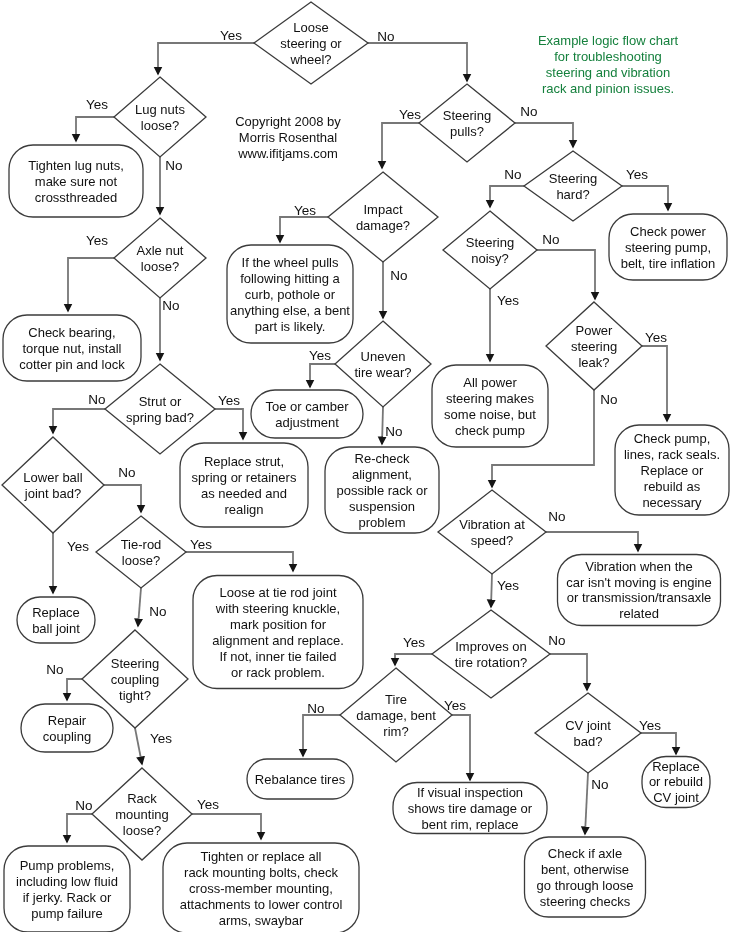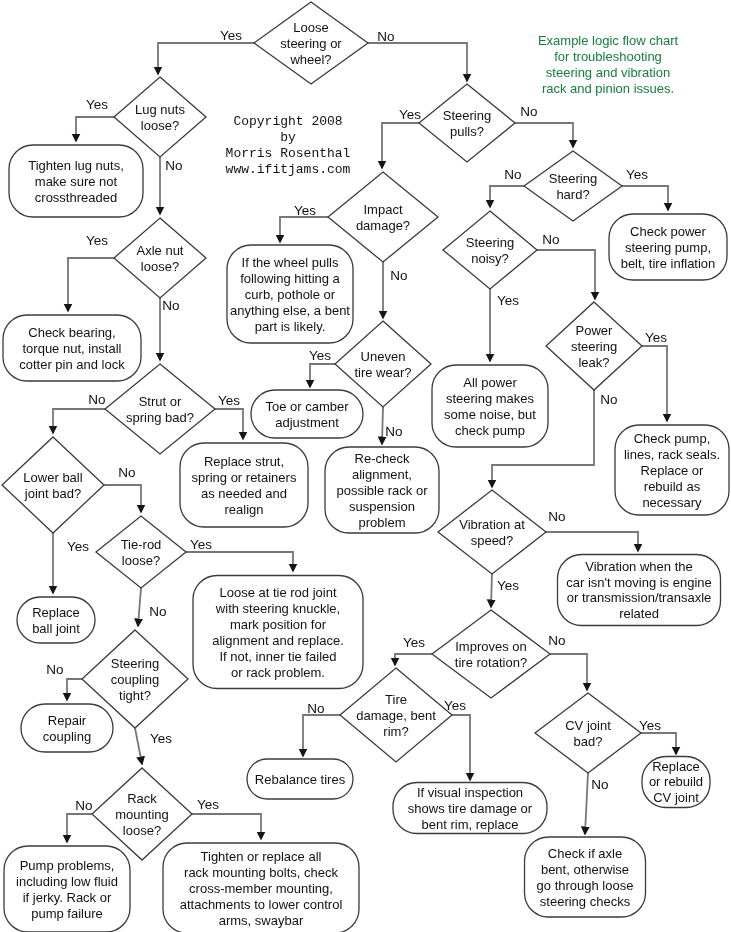--- a/index.html
+++ b/index.html
@@ -2,21 +2,21 @@
 <html><head>
 <meta charset="utf-8">
 <style>
   html,body{margin:0;padding:0;background:#ffffff;}
   .canvas{position:relative;width:731px;height:932px;background:#ffffff;overflow:hidden;
           font-family:"Liberation Sans", sans-serif;}
   svg{position:absolute;left:0;top:0;}
   .note{position:absolute;left:518px;top:33px;width:180px;text-align:center;
         font-size:13px;line-height:16px;color:#15803d;white-space:pre-line;}
   .copyright{position:absolute;left:224px;top:114px;width:128px;text-align:center;
-        font-size:13px;line-height:16px;color:#111;white-space:pre-line;font-family:Liberation Mono, monospace;}
+        font-size:13px;line-height:16px;color:#111;white-space:pre-line;}
   .node-text{font-size:13px;fill:#111;text-anchor:middle;}
   .edge-label{font-size:13.5px;fill:#111;text-anchor:middle;}
 </style>
 </head>
 <body>
 
 <div class="canvas">
   <div class="note">Example logic flow chart
 for troubleshooting
 steering and vibration

